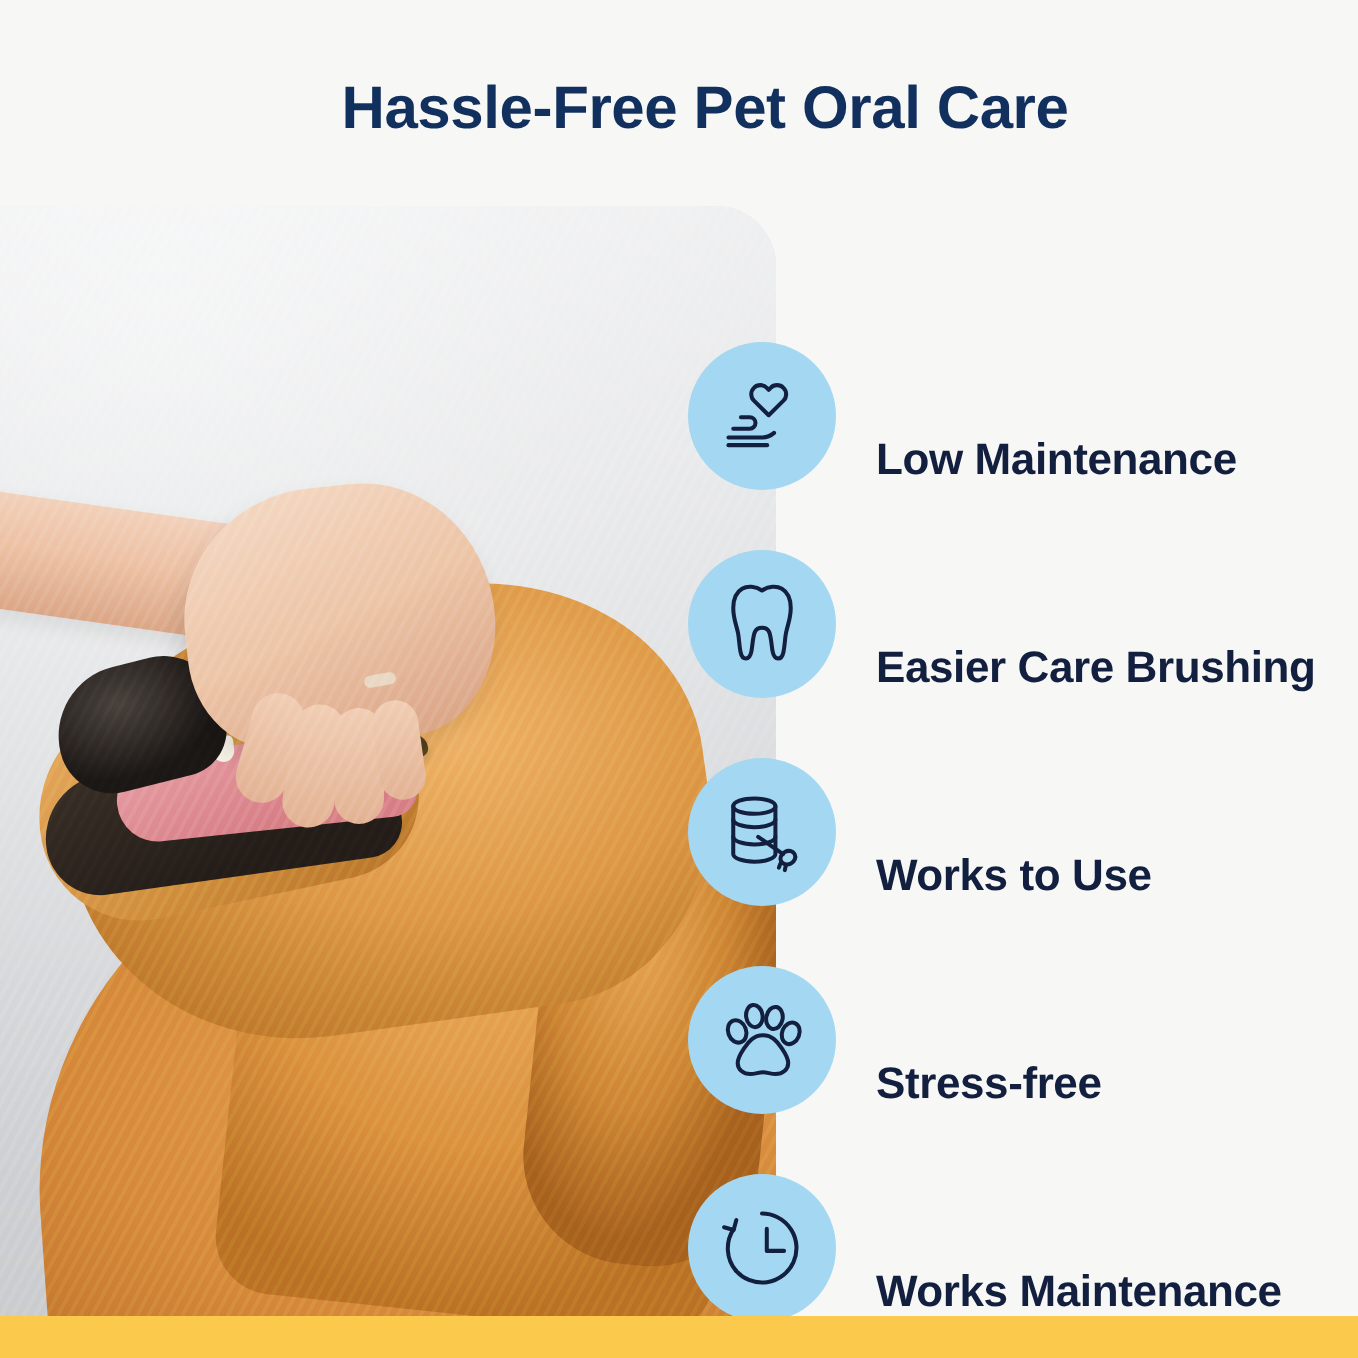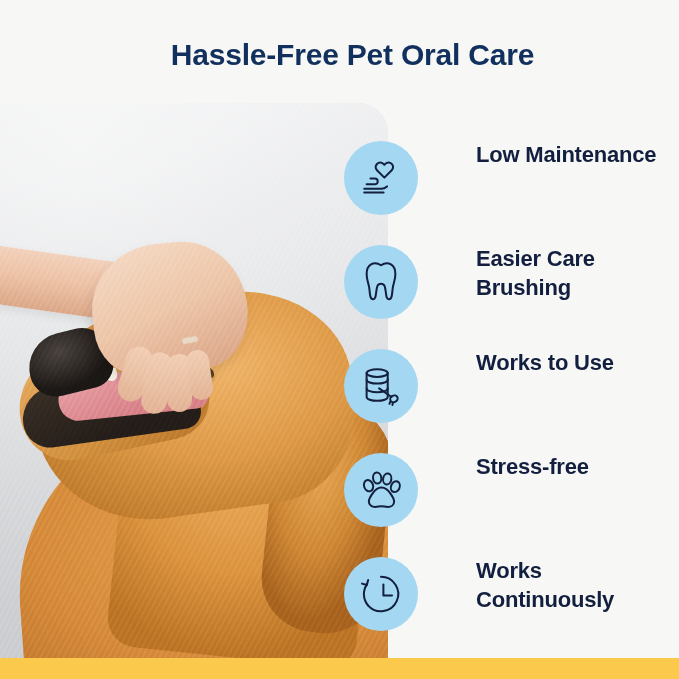--- a/index.html
+++ b/index.html
@@ -219,23 +219,22 @@
 
   
   .features {
     position: absolute;
     left: 344px;
     top: 141px;
     width: 330px;
   }
   .feature-row {
     display: flex;
-    align-items: flex-start;
+    align-items: flex-end;
     height: 104px;
-    gap: 38px;
   }
   .icon-circle {
     flex: 0 0 auto;
     width: 74px;
     height: 74px;
     border-radius: 50%;
     background: #a4d7f1;
     display: flex;
     align-items: center;
     justify-content: center;
@@ -353,19 +352,19 @@
 
     <div class="feature-row">
       <div class="icon-circle">
         <svg width="46" height="46" viewBox="0 0 48 48" fill="none" stroke="#131f3e" stroke-width="2.1" stroke-linecap="round" stroke-linejoin="round">
           <path d="M24 6a18 18 0 1 1-13.6 29.8"></path>
           <path d="M10.4 35.8A18 18 0 0 1 9.2 14.2"></path>
           <path d="M4.2 13.2l5 1.4 1.4-5.2"></path>
           <path d="M26.5 14v11.5h9"></path>
         </svg>
       </div>
-      <div class="feature-label">Works Continuously</div>
+      <div class="feature-label">Works Maintenance</div>
     </div>
 
   </div>
 
   <div class="bottom-bar"></div>
 </div>
 
 </body></html>

